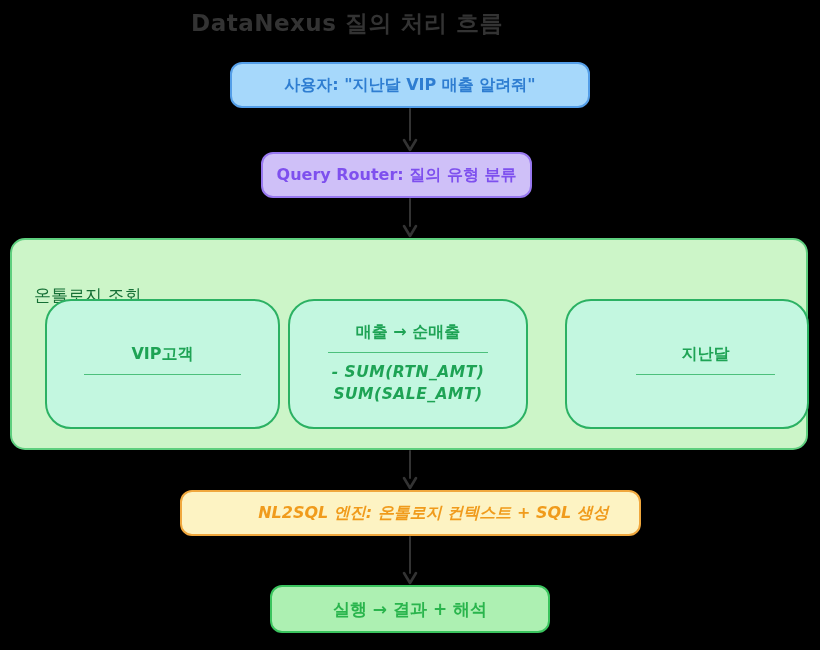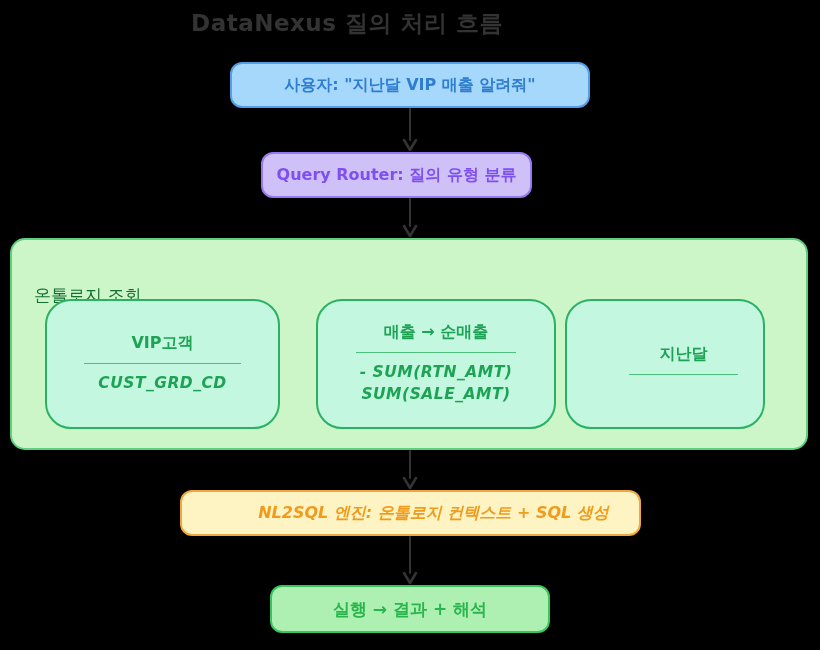--- a/index.html
+++ b/index.html
@@ -66,22 +66,22 @@
   .card {
     position: absolute; top: 59px; height: 130px;
     background: var(--card_fill); border: 2px solid var(--card_border);
     border-radius: 26px; box-sizing: border-box;
     display: flex; flex-direction: column;
     align-items: center; justify-content: center;
     color: var(--card_text);
     margin-left: 8px;
   }
   .card-1 { left: 25px;  width: 235px; }
-  .card-2 { left: 296px; width: 240px; }
-  .card-3 { left: 545px; width: 200px; padding-left: 37px; }
+  .card-2 { left: 268px; width: 240px; }
+  .card-3 { left: 545px; width: 244px; padding-left: 37px; }
   .card-title { font-size: 16px; font-weight: 700; margin-bottom: 7px; }
   .card-divider {
     width: 68%; height: 0;
     border-top: 1.5px solid var(--card_divider);
     margin: 2px 0 9px 0;
   }
   .card-code {
     font-size: 15.5px; font-weight: 700; font-style: italic;
     line-height: 1.4; text-align: center; letter-spacing: 0.5px;
   }
@@ -122,21 +122,20 @@
     </svg>
   </div>
 
   <div class="subgraph">
     <div class="subgraph-label">온톨로지 조회</div>
 
     <div class="card card-1">
       <div class="card-title">VIP고객</div>
       <div class="card-divider"></div>
       <div class="card-code">
-        <div>CUST_GRD_CD</div>
       </div>
     </div>
 
     <div class="card card-2">
       <div class="card-title">매출 → 순매출</div>
       <div class="card-divider"></div>
       <div class="card-code">
         <div>- SUM(RTN_AMT)</div>
         <div>SUM(SALE_AMT)</div>
       </div>

